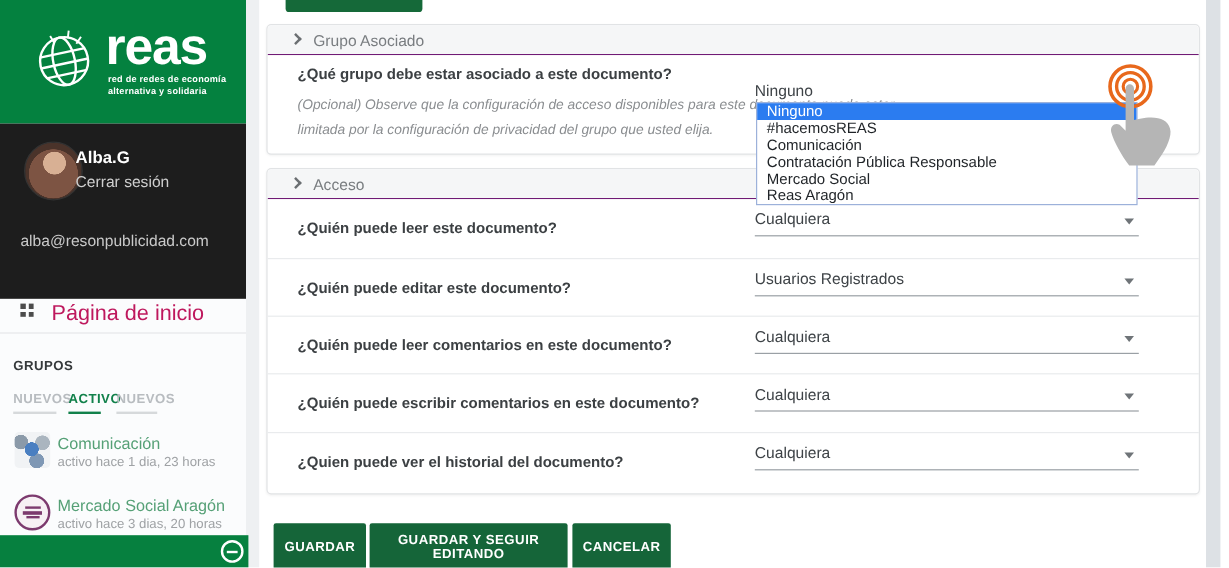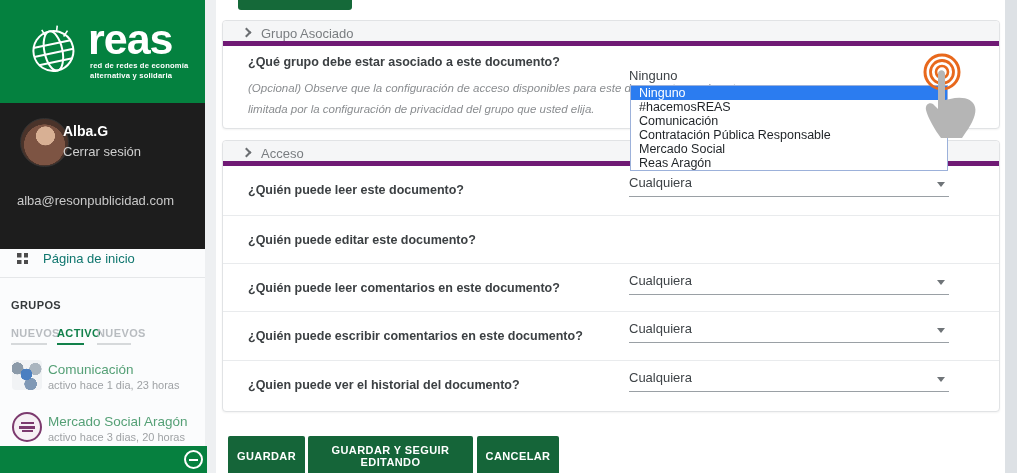--- a/index.html
+++ b/index.html
@@ -23,21 +23,21 @@
             border:1px solid #333; }
   .u-name { position:absolute; left:63px; top:20px; color:#fff; font-size:14px; font-weight:bold; }
   .u-logout { position:absolute; left:63px; top:41px; color:#cfcfcf; font-size:13px; }
   .u-email { position:absolute; left:17px; top:90px; color:#c9c9c9; font-size:13px; }
   .home-row { position:absolute; left:0; top:242px; width:205px; height:35px; }
   .home-icon { position:absolute; left:17px; top:11px; width:11px; height:11px;
                background: linear-gradient(#4c4c4c,#4c4c4c) 0 0/4.5px 4.5px no-repeat,
                            linear-gradient(#4c4c4c,#4c4c4c) 100% 0/4.5px 4.5px no-repeat,
                            linear-gradient(#4c4c4c,#4c4c4c) 0 100%/4.5px 4.5px no-repeat,
                            linear-gradient(#4c4c4c,#4c4c4c) 100% 100%/4.5px 4.5px no-repeat; }
-  .home-label { position:absolute; left:43px; top:9px; font-size:13px; color:#0f766e; }
+  .home-label { position:absolute; left:43px; top:9px; font-size:18px; color:#be185d; }
   .sb-divider { position:absolute; left:0; top:277px; width:205px; height:1px; background:#e5e7e9; }
   .groups-heading { position:absolute; left:11px; top:299px; font-size:11px; font-weight:bold; color:#35393b; letter-spacing:.4px; }
   .tab { position:absolute; top:327px; font-size:11px; font-weight:bold; letter-spacing:.4px; color:#b8bcc0; cursor:pointer; }
   .tab-line { position:absolute; top:343px; height:2px; background:#d6d9db; }
   .tab.active { color:#12814b;text-align:center; }
   .tab-line.active { background:#12814b; }
   .grp { position:absolute; left:0; width:205px; height:44px; }
   .grp-ic1 { position:absolute; left:12px; top:0; width:30px; height:30px; border-radius:4px;
              background: radial-gradient(circle at 48% 48%, #4a7fc1 0 26%, rgba(0,0,0,0) 27%),
                          radial-gradient(circle at 18% 28%, #8b9aa9 0 18%, rgba(0,0,0,0) 19%),
@@ -54,21 +54,21 @@
   .grp-sub { position:absolute; left:48px; top:19px; font-size:11px; color:#9fa2a5; }
   .sb-bottombar { position:absolute; left:0; top:446px; width:207px; height:27px; background:#06803f; }
   .minus-circle { position:absolute; left:184px; top:4px; width:19px; height:19px; border:2px solid #fff; border-radius:50%; }
   .minus-circle:before { content:""; position:absolute; left:3px; top:6.5px; width:9px; height:2px; background:#fff; }
 
   
   .stub-btn { position:absolute; left:238px; top:0; width:114px; height:10px; background:#156939; border-radius:0 0 3px 3px; }
   .card { position:absolute; left:222px; width:778px; background:#fff; border:1px solid #e1e3e5; border-radius:4px; box-shadow:0 1px 2px rgba(0,0,0,.05); }
   .card1 { top:20px; height:109px; }
   .card2 { top:140px; height:272px; }
-  .sec-head { position:absolute; left:0; top:0; width:100%; height:25px; background:#f5f6f7; border-bottom:5px solid #701a75; border-radius:4px 4px 0 0; }
+  .sec-head { position:absolute; left:0; top:0; width:100%; height:25px; background:#f5f6f7; border-bottom:1px solid #701a75; border-radius:4px 4px 0 0; }
   .chev { position:absolute; left:20px; top:8px; width:7px; height:7px; border-top:2px solid #6b6f72; border-right:2px solid #6b6f72; transform:rotate(45deg); }
   .sec-title { position:absolute; left:38px; top:5px; font-size:13px; color:#797d80; }
   .q-bold { font-size:12.5px; font-weight:bold; color:#3c4043; }
   .c1-q { position:absolute; left:25px; top:34px; }
   .c1-note { position:absolute; left:25px; font-size:11.5px; font-style:italic; color:#8a8d90; }
   .c1-note.l1 { top:61px; } .c1-note.l2 { top:82px; }
   .gselect { position:absolute; left:406px; top:46px; width:320px; height:20px; cursor:pointer; }
   .sel-val { position:absolute; left:0; top:1px; font-size:13px; color:#3e4347; }
   .sel-arrow { position:absolute; right:4px; top:8px; width:0; height:0; border-left:4px solid transparent; border-right:4px solid transparent; border-top:5px solid #6f7478; }
   .row { position:absolute; left:0; width:776px; }
@@ -190,20 +190,24 @@
 
     <div class="row" style="top:25px;height:49px;">
       <span class="q-bold row-q">¿Quién puede leer este documento?</span>
       <div class="mselect">
         <span class="sel-val">Cualquiera</span>
         <span class="sel-arrow"></span>
       </div>
     </div>
     <div class="row" style="top:74px;height:48px;">
       <span class="q-bold row-q">¿Quién puede editar este documento?</span>
+      <div class="mselect">
+        <span class="sel-val">Usuarios Registrados</span>
+        <span class="sel-arrow"></span>
+      </div>
     </div>
     <div class="row" style="top:122px;height:48px;">
       <span class="q-bold row-q">¿Quién puede leer comentarios en este documento?</span>
       <div class="mselect">
         <span class="sel-val">Cualquiera</span>
         <span class="sel-arrow"></span>
       </div>
     </div>
     <div class="row" style="top:170px;height:49px;">
       <span class="q-bold row-q">¿Quién puede escribir comentarios en este documento?</span>

